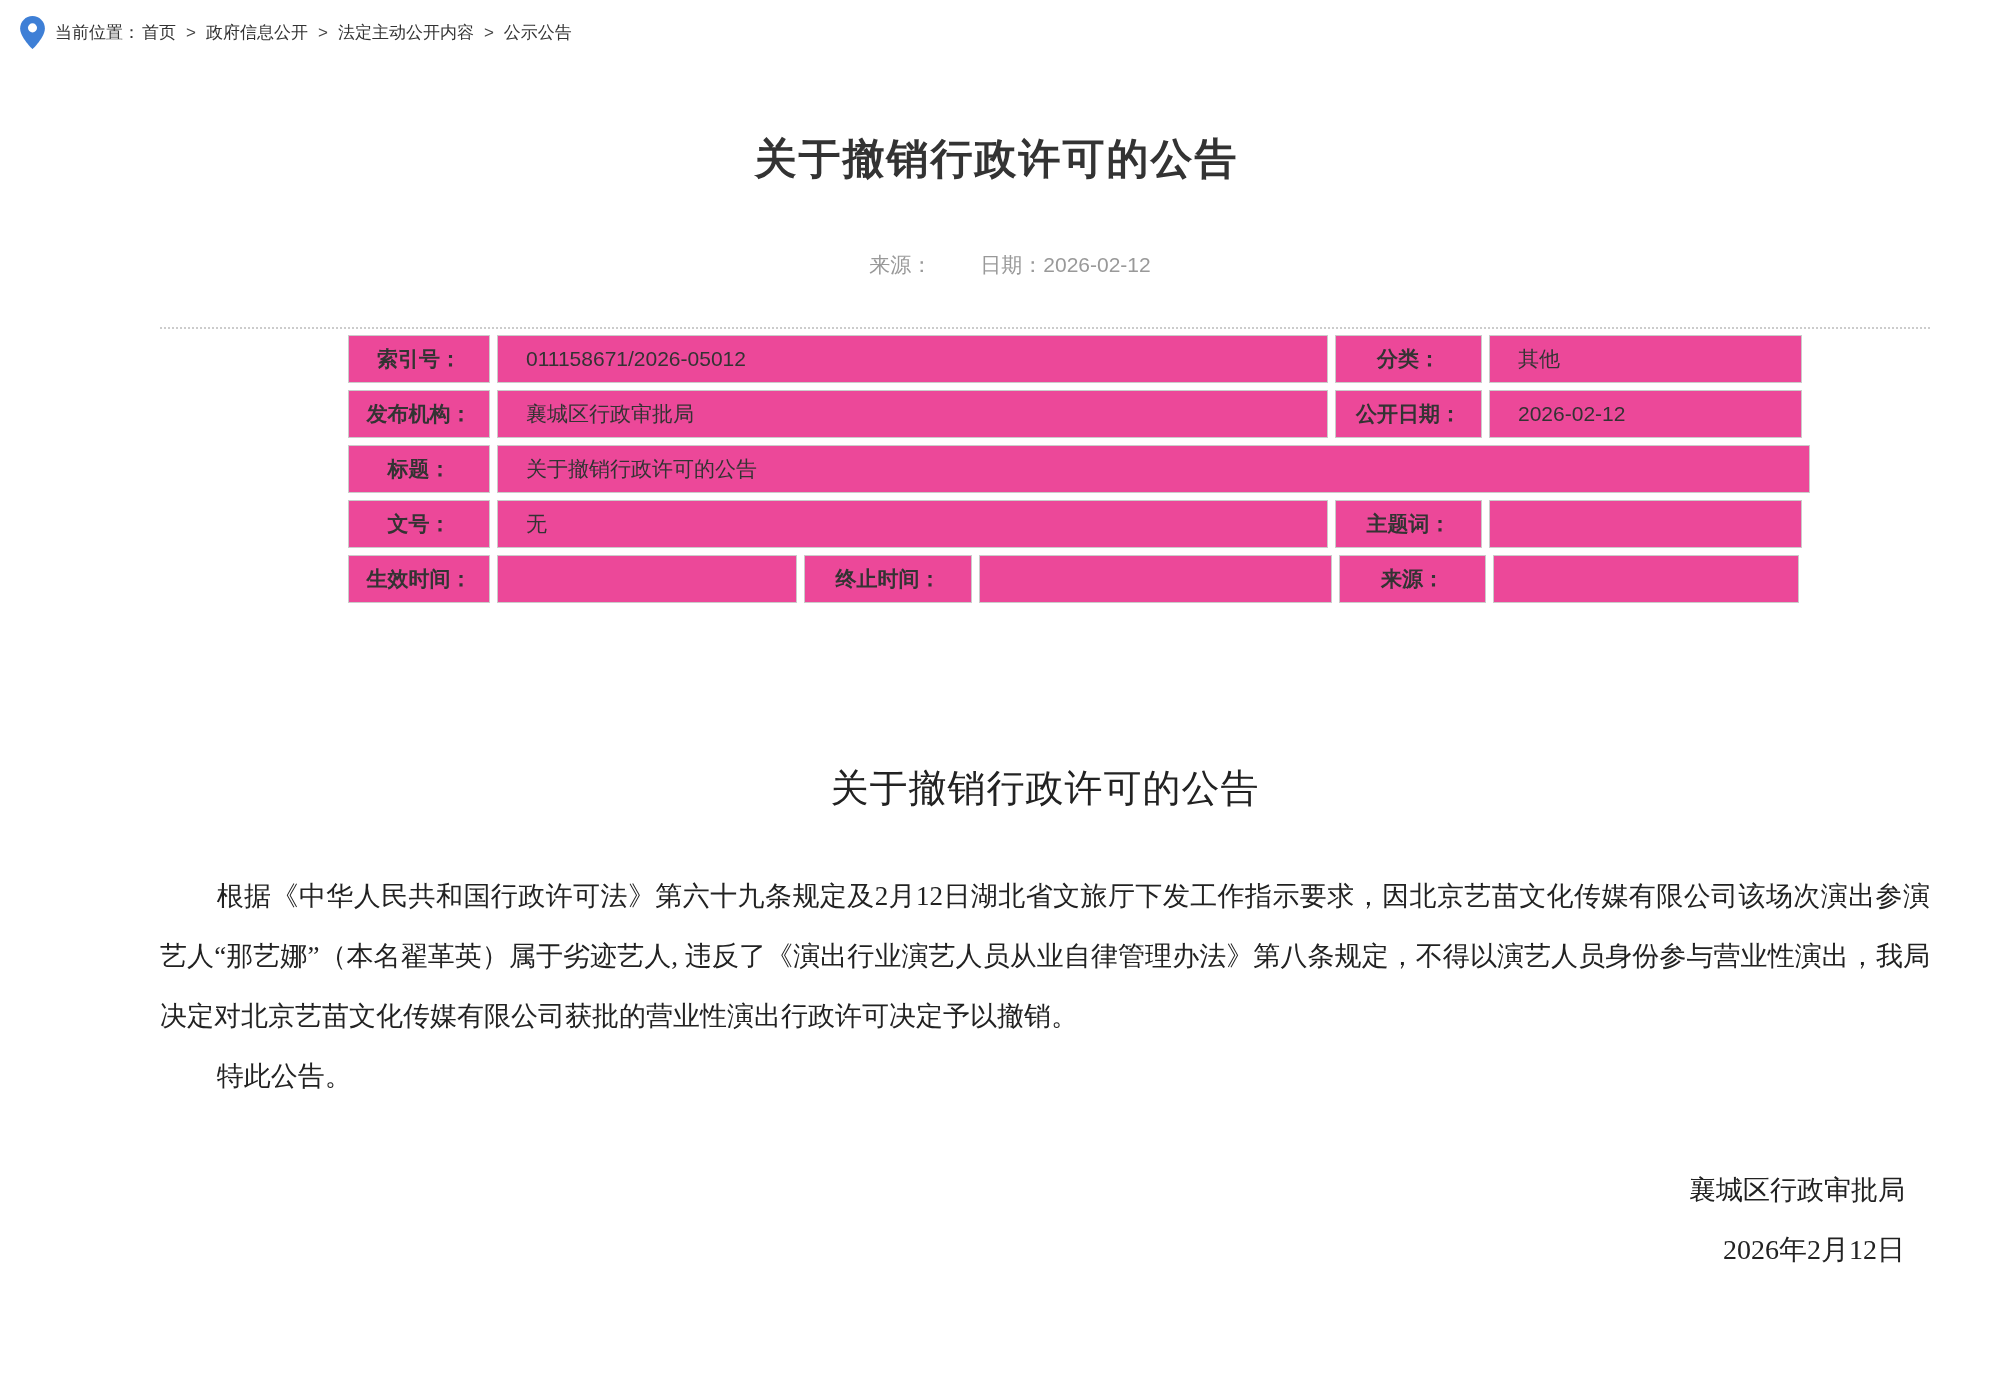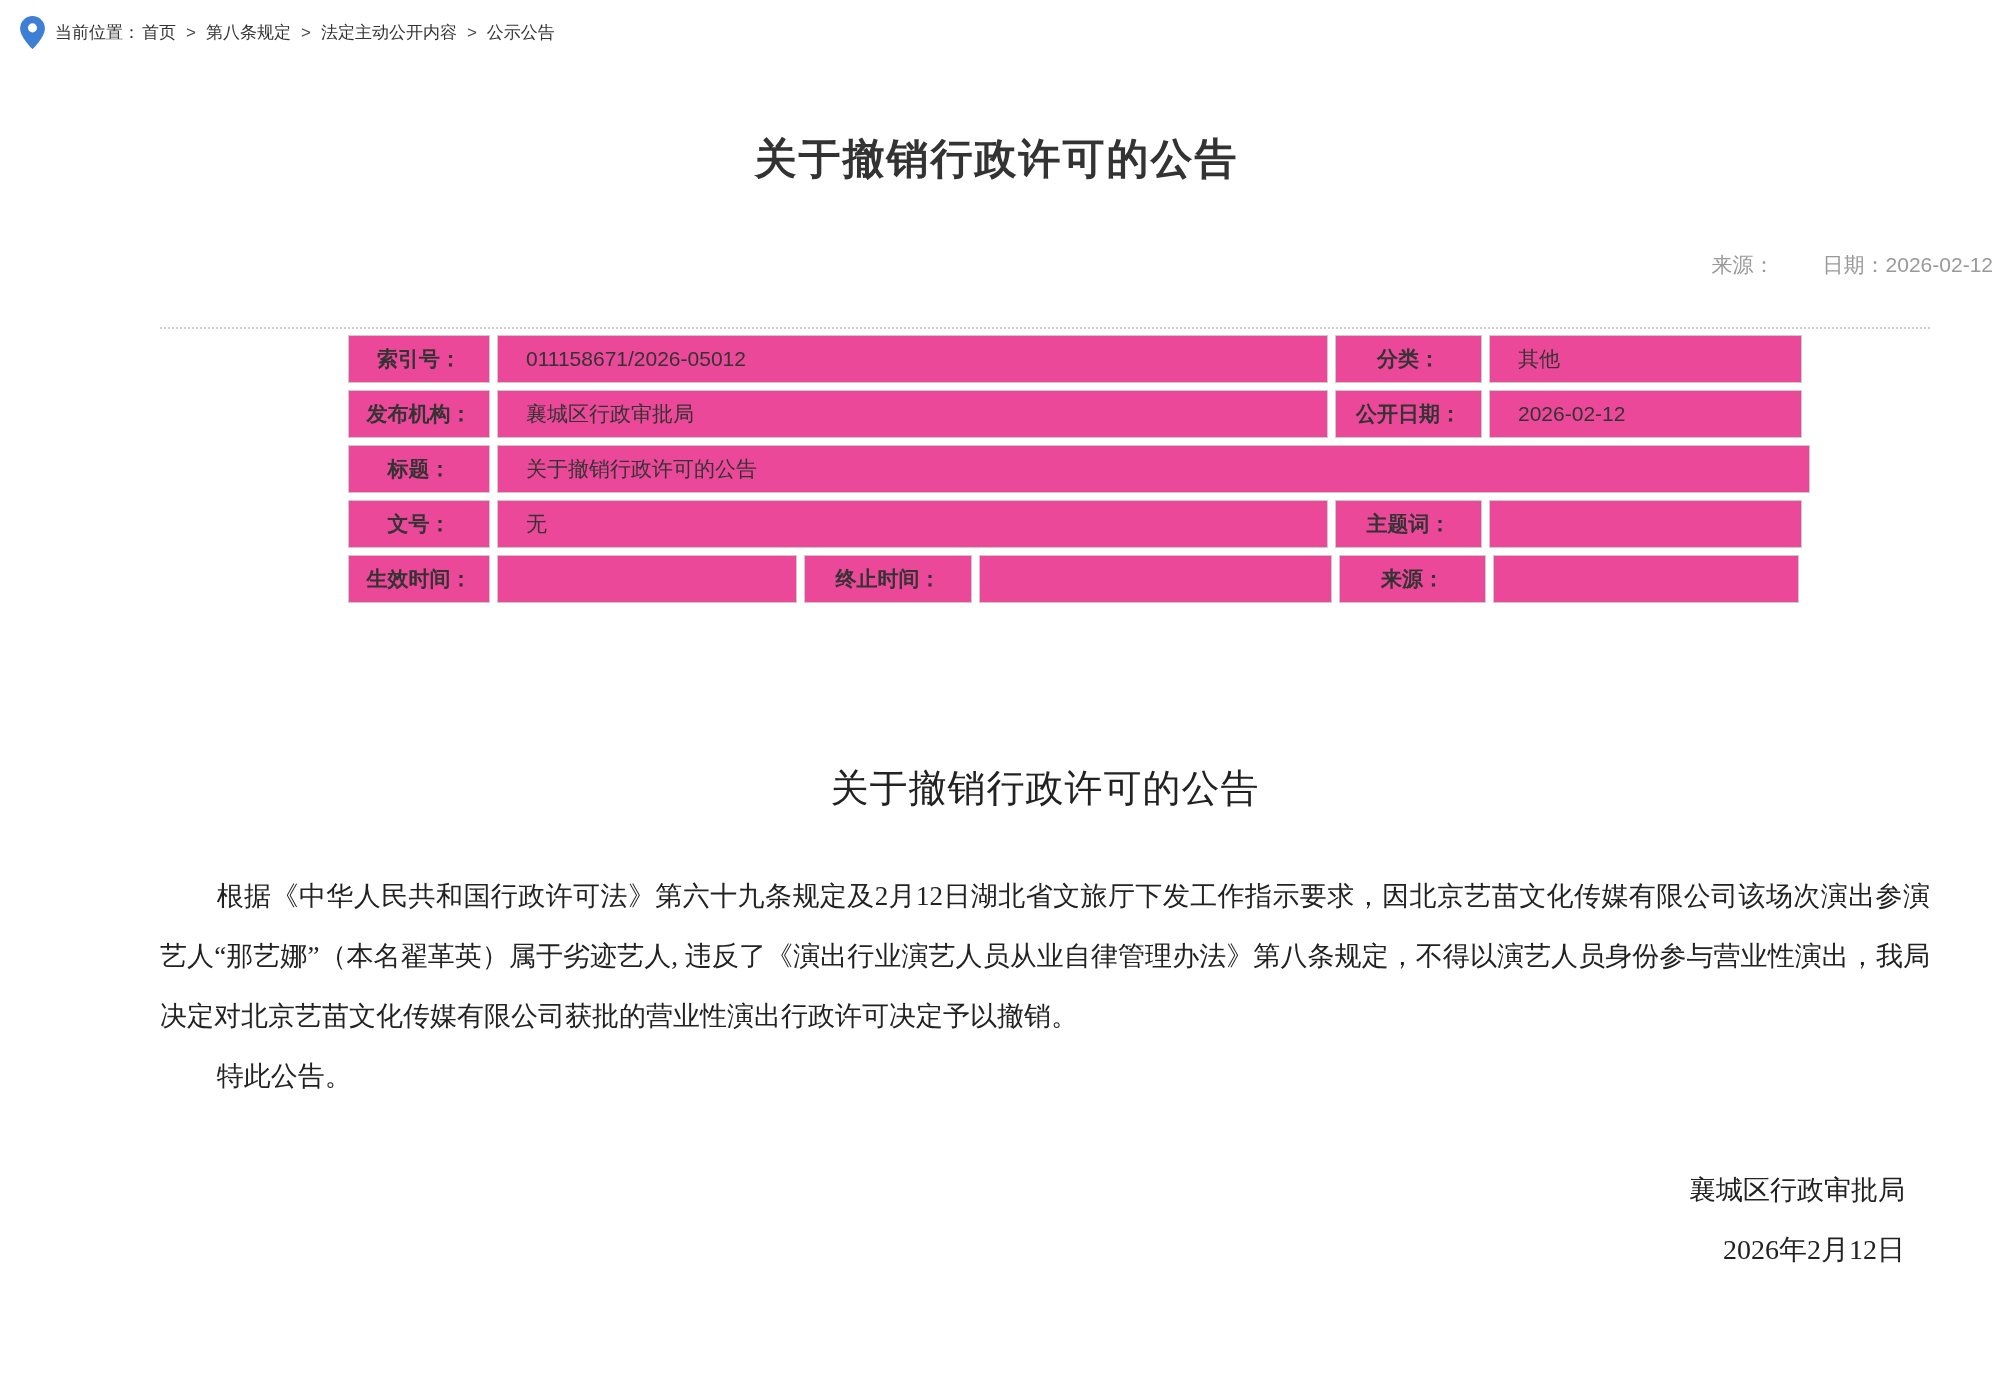--- a/index.html
+++ b/index.html
@@ -24,21 +24,21 @@
 
   
   .main-title {
     margin-top: 82px;
     text-align: center;
     font-size: 42px; font-weight: bold;
     color: #333; letter-spacing: 2px;
   }
   .source-line {
     margin-top: 64px;
-    text-align: right;
+    text-align: center;
     font-size: 21px; color: #999999; padding-left: 27px;
   }
   .source-gap { display: inline-block; width: 48px; }
 
   
   .content { width: 1770px; margin-left: 160px; }
   .dotted-sep { margin-top: 48px; border-top: 2px dotted #cccccc; height: 0; }
 
   
   .meta-table {
@@ -82,21 +82,21 @@
 <div class="breadcrumb">
   <span class="pin-icon">
     <svg width="25" height="33" viewBox="0 0 24 32">
       <path d="M12 0 C5.4 0 0 5.4 0 12 c0 8.6 12 20 12 20 s12-11.4 12-20 C24 5.4 18.6 0 12 0 z" fill="#3e7fd6"></path>
       <circle cx="12" cy="11.5" r="4.4" fill="#ffffff"></circle>
     </svg>
   </span>
   <span class="crumb-label">当前位置：</span>
   <a class="crumb-link">首页</a>
   <span class="crumb-sep">&gt;</span>
-  <a class="crumb-link">第八条规定</a>
+  <a class="crumb-link">政府信息公开</a>
   <span class="crumb-sep">&gt;</span>
   <a class="crumb-link">法定主动公开内容</a>
   <span class="crumb-sep">&gt;</span>
   <a class="crumb-link">公示公告</a>
 </div>
 
 <h1 class="main-title">关于撤销行政许可的公告</h1>
 
 <div class="source-line">
   <span>来源：</span><span class="source-gap"></span><span>日期：</span><span>2026-02-12</span>

